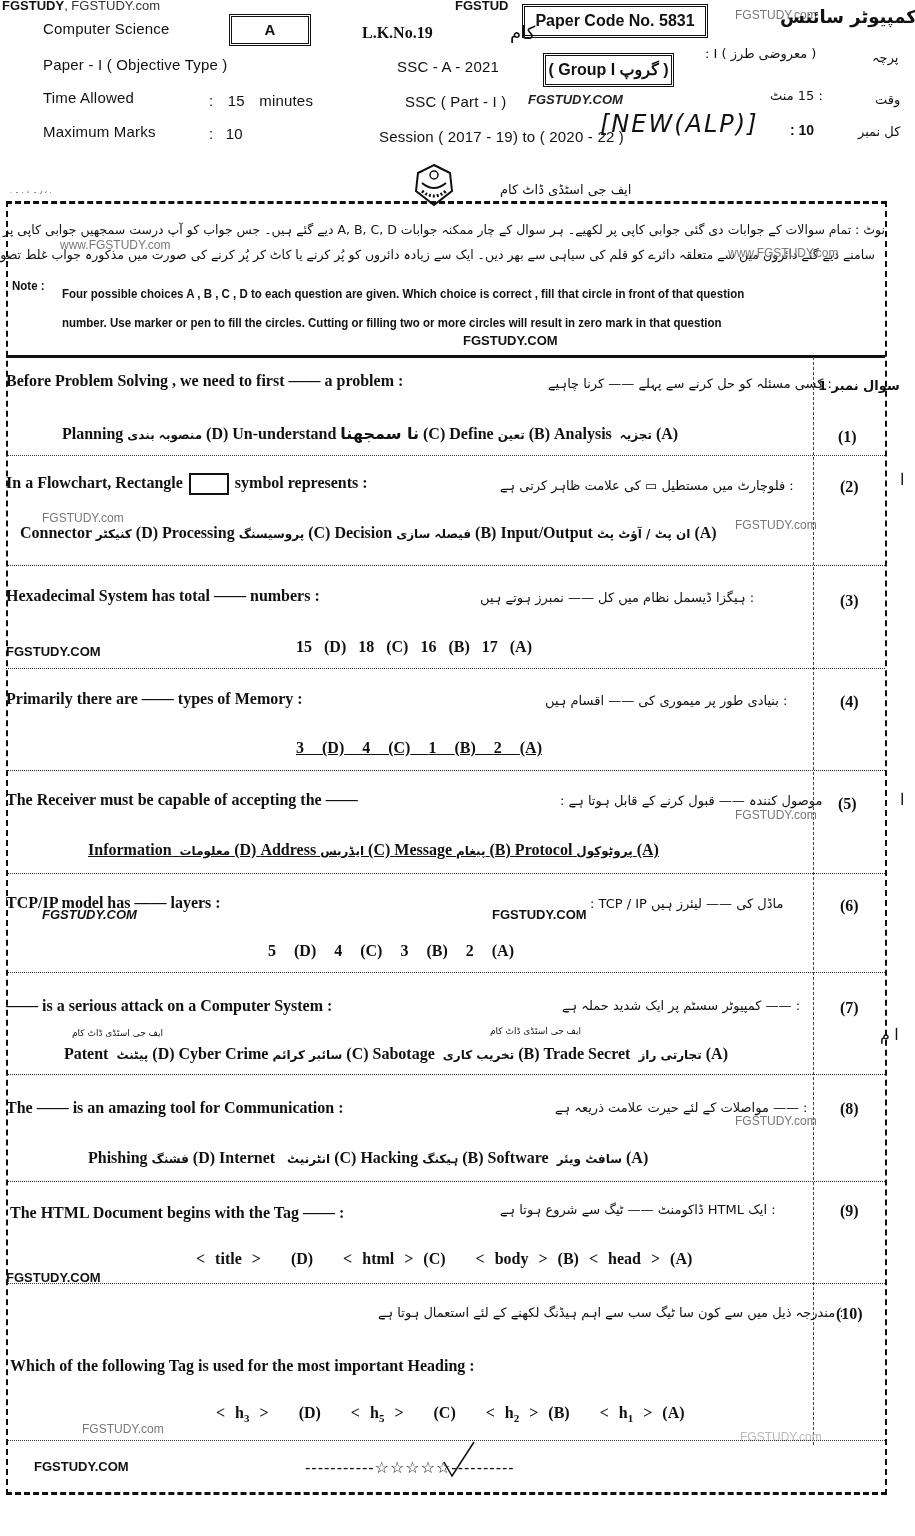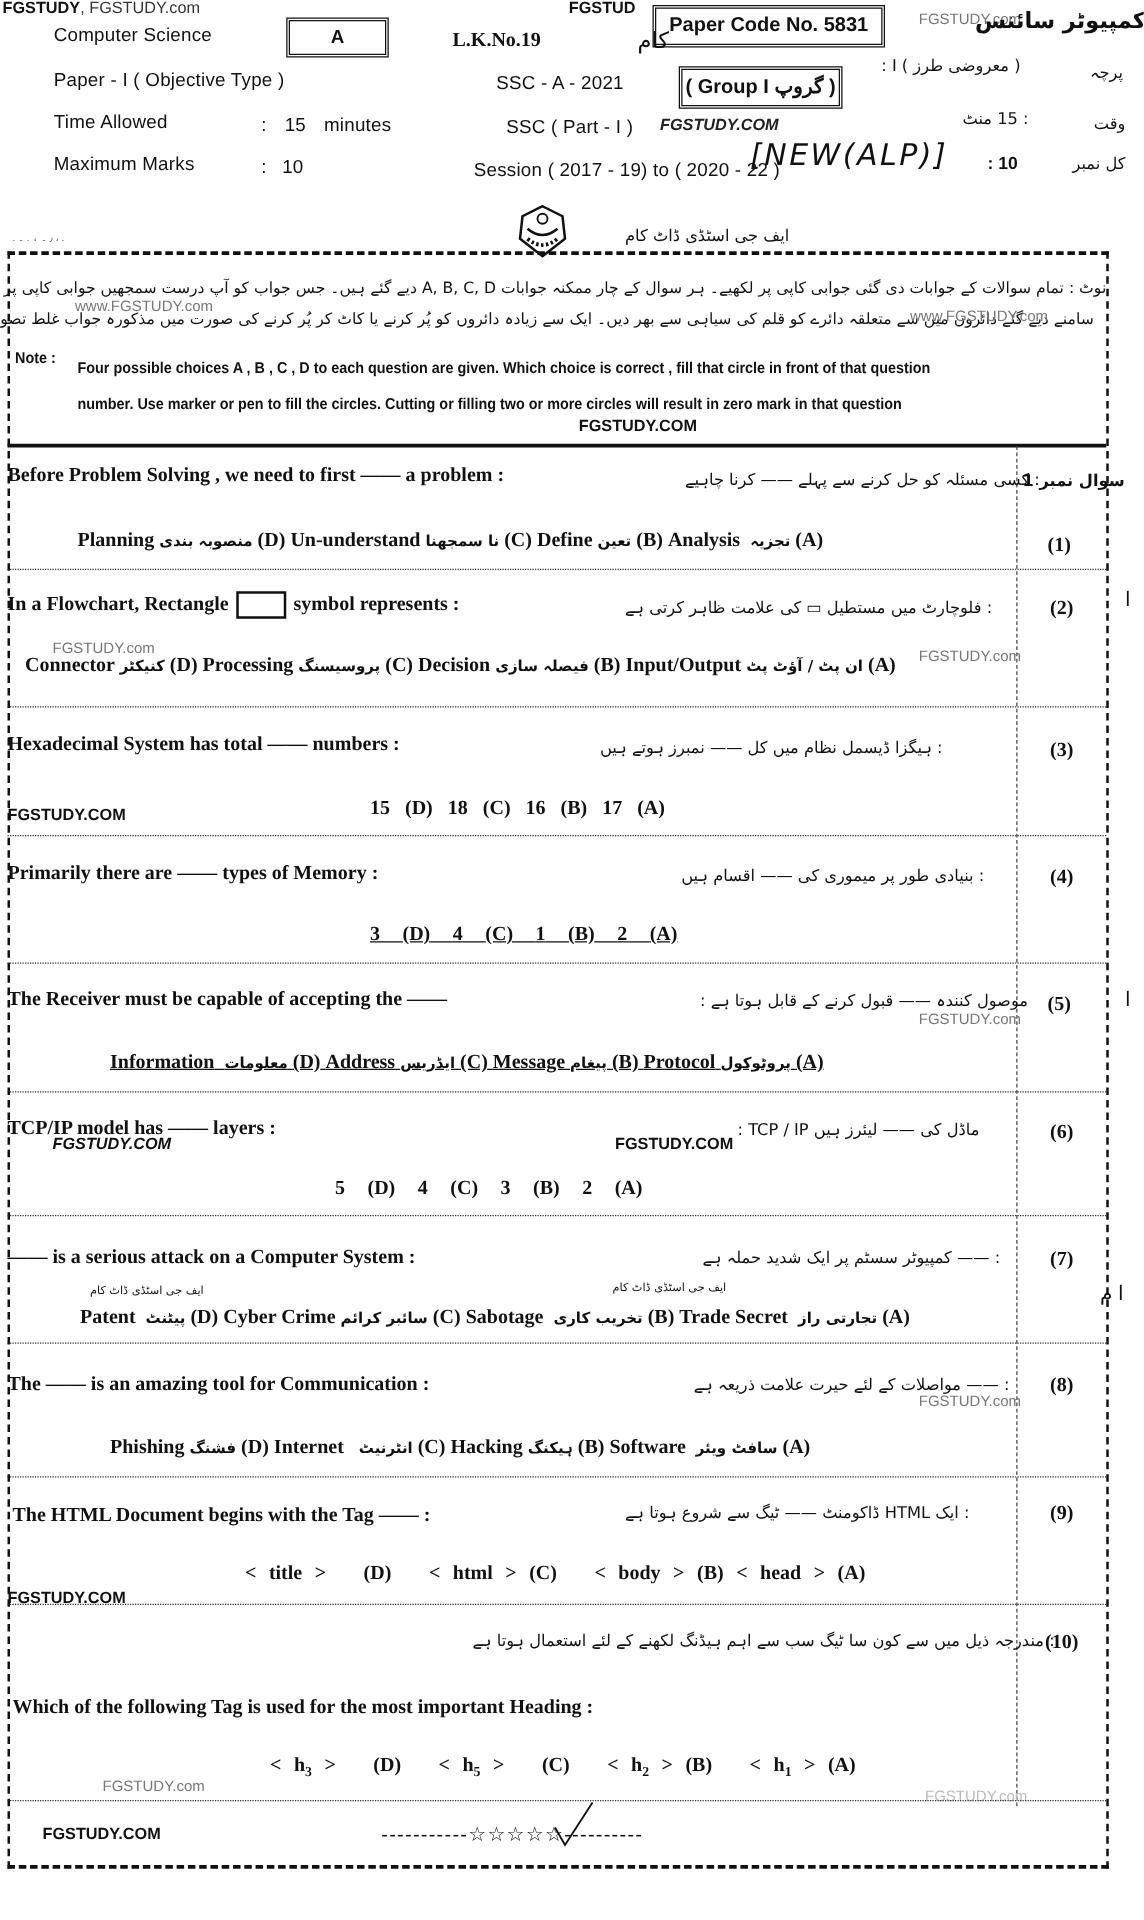--- a/index.html
+++ b/index.html
@@ -85,21 +85,21 @@
 <div class="abs note" style="left:62px;top:316px;">number. Use marker or pen to fill the circles. Cutting or filling two or more circles will result in zero mark in that question</div>
 <div class="abs wmb" style="left:463px;top:333px;">FGSTUDY.COM</div>
 
 <div class="abs urdu" style="left:818px;top:378px;font-size:13px;font-weight:bold;">سوال نمبر 1</div>
 
 <div class="abs q" style="left:6px;top:372px;">Before Problem Solving , we need to first —— a problem :</div>
 <div class="abs urdu" style="left:548px;top:376px;font-size:13px;">: کسی مسئلہ کو حل کرنے سے پہلے —— کرنا چاہیے</div>
 <div class="abs qno" style="left:838px;top:428px;">(1)</div>
 <div class="abs opt" style="left:62px;top:424px;">
   <span>Planning</span> <span class="urdu" style="font-size:12px">منصوبہ بندی</span> <span>(D)</span>
-  <span>Un-understand</span> <span class="urdu" style="font-size:12px">نا سمجھنا</span> <span>(C)</span>
+  <span>Un-understand</span> <span class="urdu" style="font-size:16px">نا سمجھنا</span> <span>(C)</span>
   <span>Define</span> <span class="urdu" style="font-size:12px">تعین</span> <span>(B)</span>
   <span>Analysis</span> &nbsp;<span class="urdu" style="font-size:12px">تجزیہ</span> <span>(A)</span>
 </div>
 <div class="row-sep" style="top:455px;"></div>
 
 <div class="abs q" style="left:6px;top:473px;"><span>In a Flowchart, Rectangle</span><span class="rect-sym"></span><span>symbol represents :</span></div>
 <div class="abs urdu" style="left:500px;top:478px;font-size:13px;">: فلوچارٹ میں مستطیل ▭ کی علامت ظاہر کرتی ہے</div>
 <div class="abs qno" style="left:840px;top:478px;">(2)</div>
 <div class="abs wm" style="left:42px;top:511px;">FGSTUDY.com</div>
 <div class="abs wm" style="left:735px;top:518px;">FGSTUDY.com</div>

